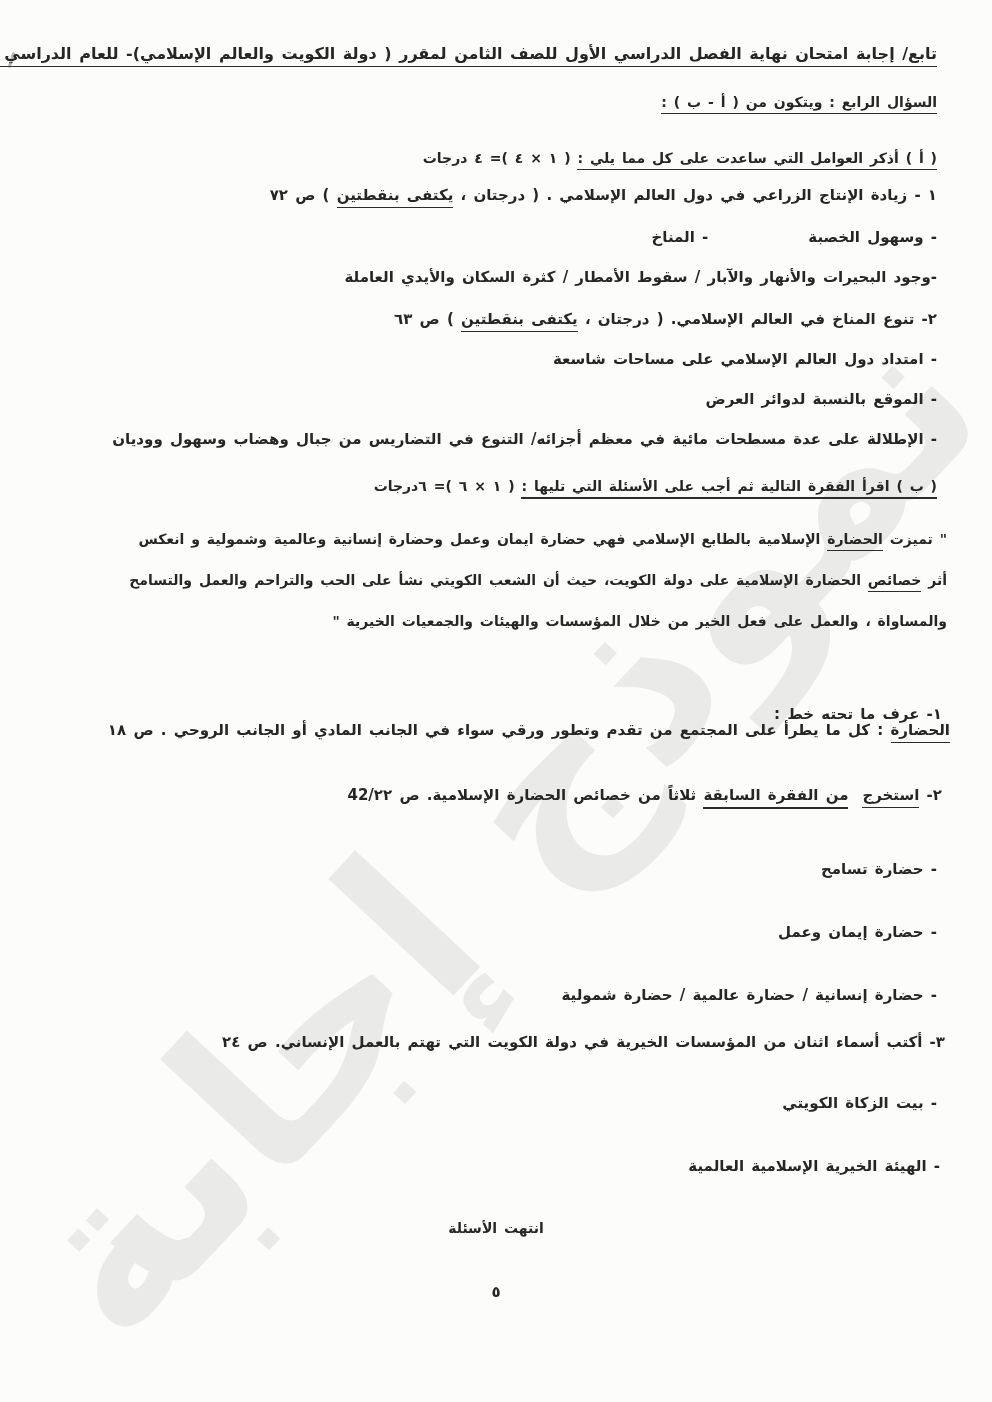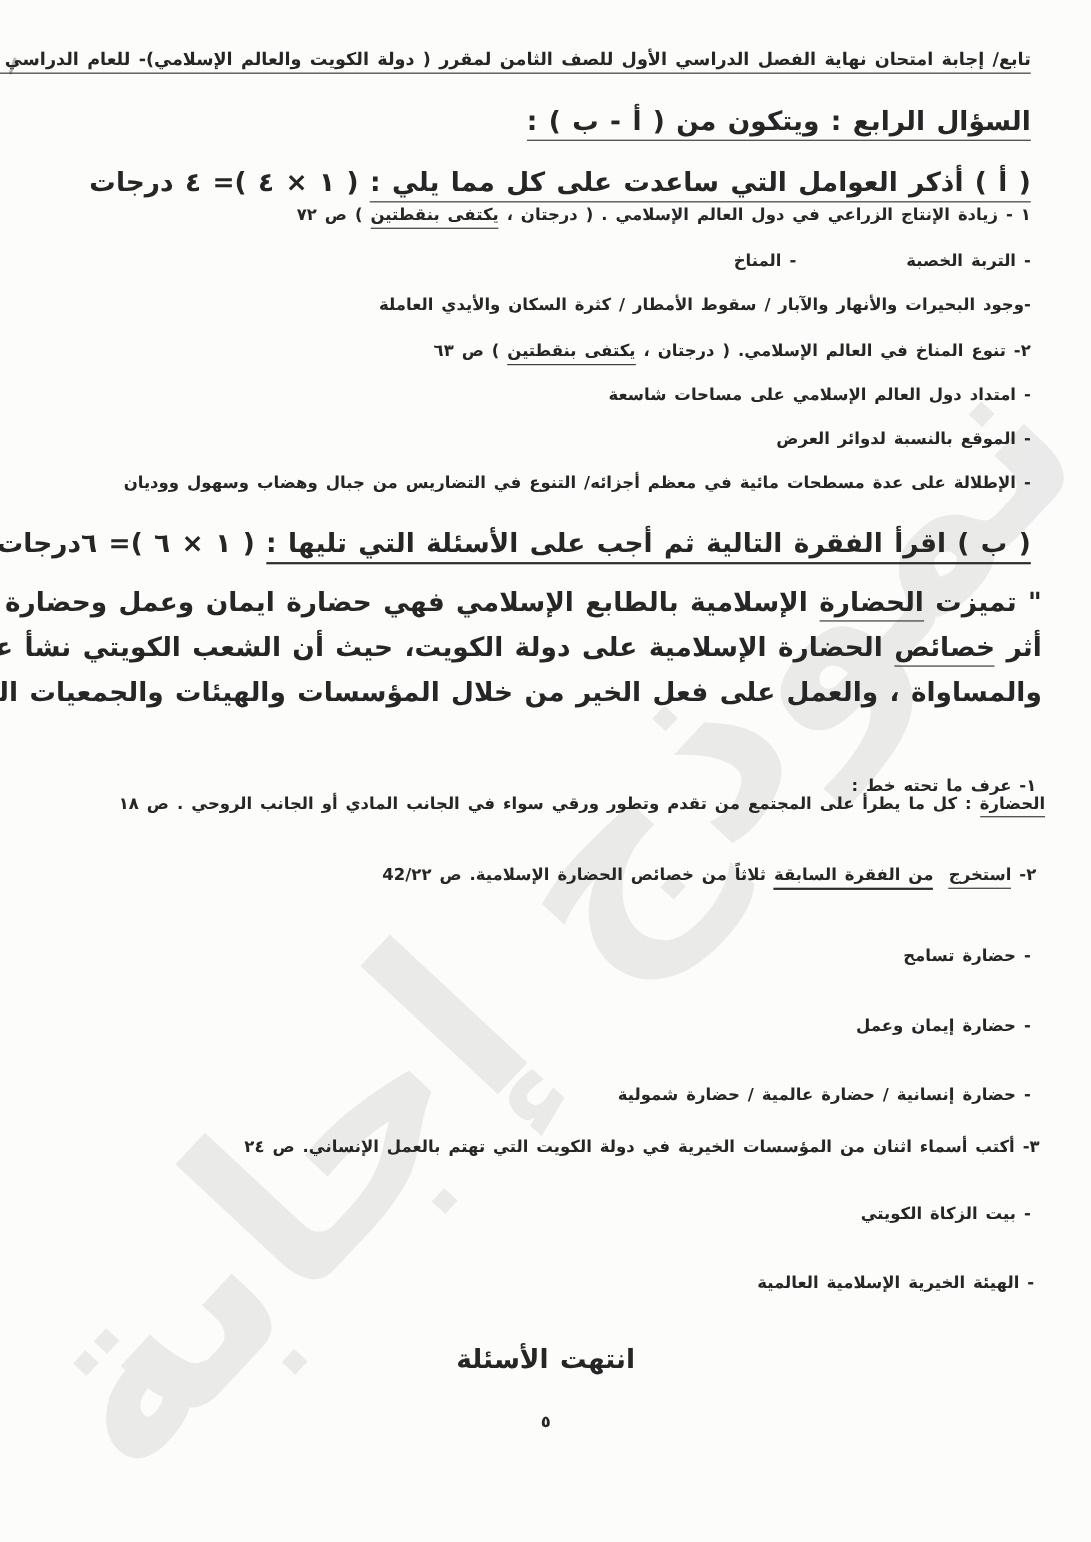--- a/index.html
+++ b/index.html
@@ -17,21 +17,21 @@
     position:absolute;
     direction:rtl;
     white-space:nowrap;
     font-weight:bold;
     font-size:15px;
     color:#262626;
     word-spacing:2px;
     line-height:1.5;
   }
   .sm{font-size:16px;}
-  .lg{font-size:24px;}
+  .lg{font-size:14px;}
   .u{border-bottom:1.6px solid #2c2c2c;padding-bottom:3px;}
   .u2{border-bottom:2.4px solid #2c2c2c;padding-bottom:3px;text-align:center;}
   .center{left:0;right:0;text-align:center;}
   .spacer{display:inline-block;width:100px;}
   .spacer-sm{display:inline-block;width:14px;}
   .watermark{
     position:absolute;
     top:700px;left:-160px;width:1320px;
     text-align:center;
     font-size:225px;
@@ -76,21 +76,21 @@
 
     <div class="line lg" style="top:148px;right:55px;">
       <span class="u">( أ ) أذكر العوامل التي ساعدت على كل مما يلي :</span><span> ( ١ × ٤ )= ٤ درجات</span>
     </div>
 
     <div class="line" style="top:184px;right:55px;">
       <span>١ - زيادة الإنتاج الزراعي في دول العالم الإسلامي . ( درجتان ، </span><span class="u">يكتفى بنقطتين</span><span> ) ص ٧٢</span>
     </div>
 
     <div class="line" style="top:226px;right:55px;">
-      <span>- التربة الخصبة</span><span class="spacer"></span><span>- المناخ</span>
+      <span>- وسهول الخصبة</span><span class="spacer"></span><span>- المناخ</span>
     </div>
 
     <div class="line" style="top:266px;right:55px;">-وجود البحيرات والأنهار والآبار / سقوط الأمطار / كثرة السكان والأيدي العاملة</div>
 
     <div class="line" style="top:308px;right:55px;">
       <span>٢- تنوع المناخ في العالم الإسلامي.  ( درجتان ، </span><span class="u">يكتفى بنقطتين</span><span> ) ص ٦٣</span>
     </div>
 
     <div class="line" style="top:348px;right:55px;text-align:center;">- امتداد دول العالم الإسلامي على مساحات شاسعة</div>
     <div class="line" style="top:388px;right:55px;">- الموقع بالنسبة لدوائر العرض</div>

